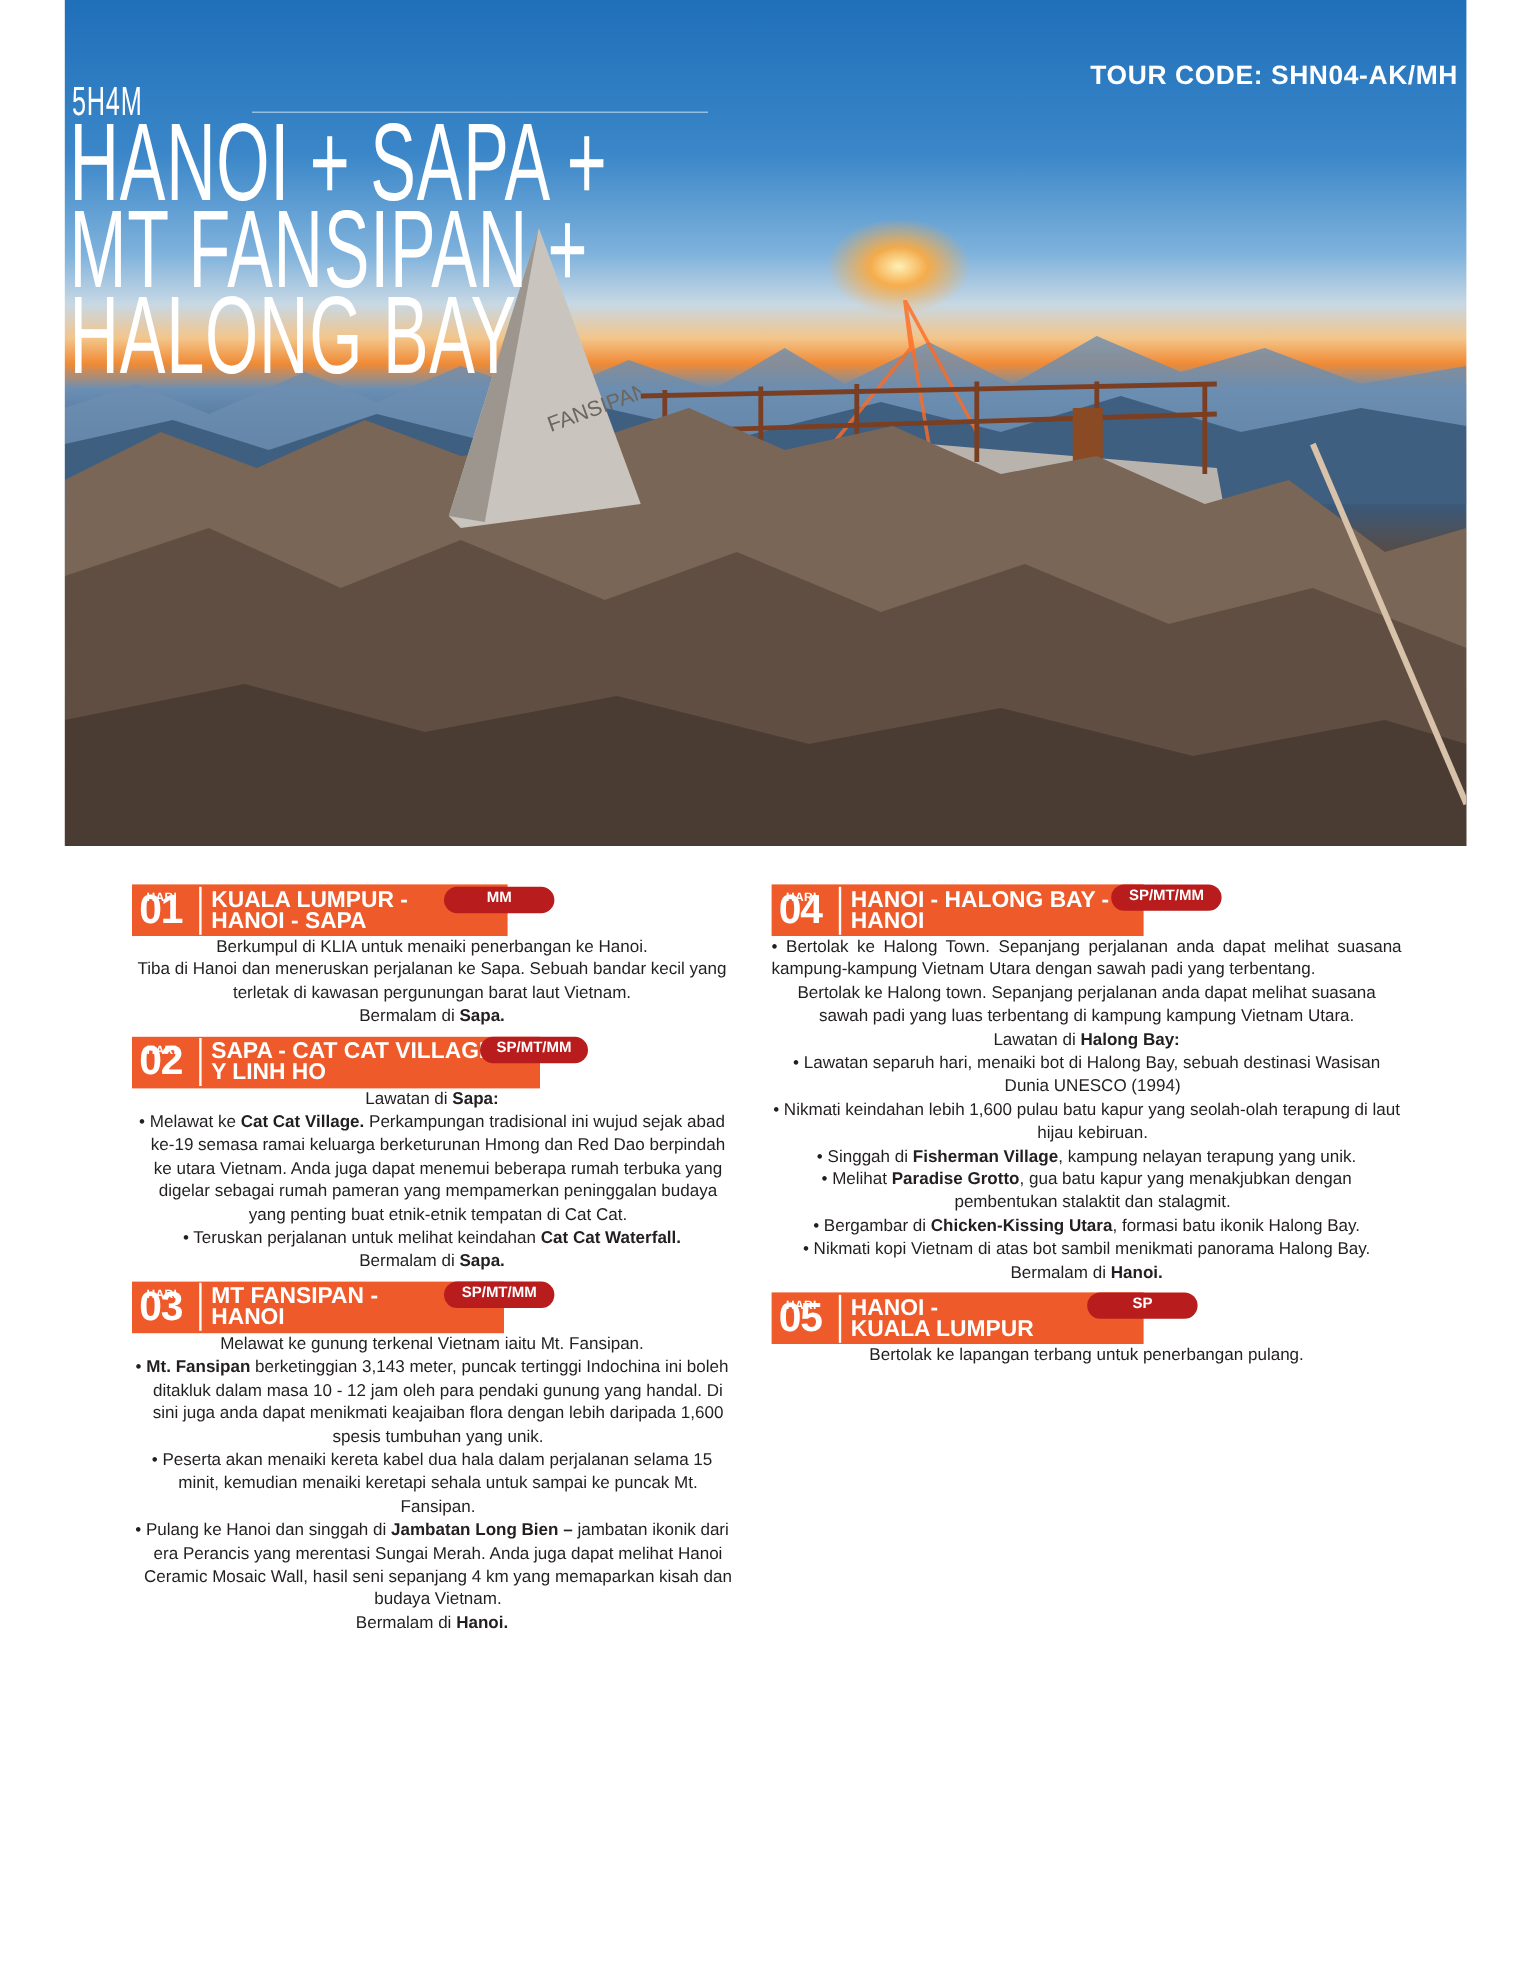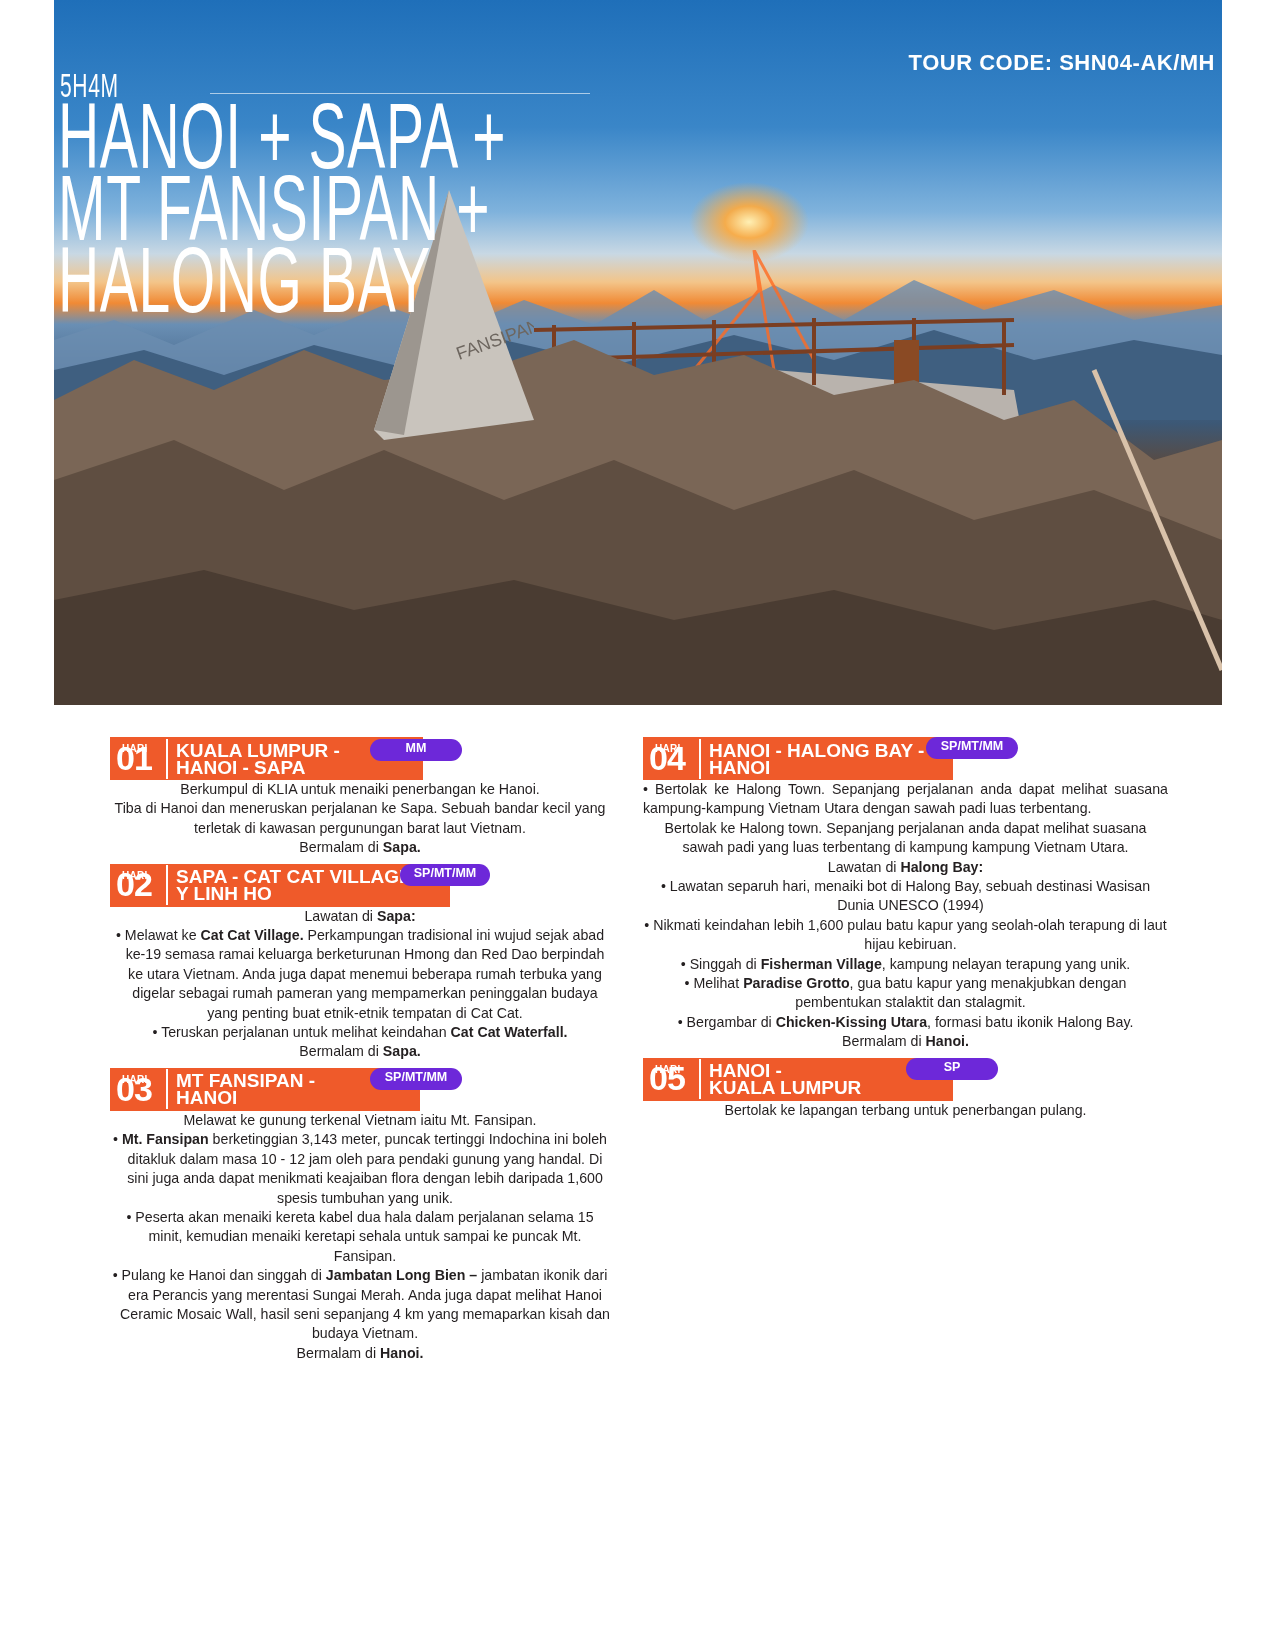--- a/index.html
+++ b/index.html
@@ -25,21 +25,21 @@
   .col { position:absolute; top:737px; width:500px; font-size:14.2px; line-height:19.4px; }
   .col.left { left:110px; }
   .col.right { left:643px; width:525px; }
 
   .day { position:relative; margin-bottom:6px; }
   .banner { position:relative; background:#ef5a2a; height:43px; color:#fff; display:flex; align-items:center; }
   .banner .hari { position:absolute; left:12px; top:2px; font-size:10px; font-weight:700; letter-spacing:0.3px; }
   .banner .num { font-size:34px; font-weight:700; margin-left:6px; width:48px; letter-spacing:-1px; }
   .banner .sep { width:2px; height:40px; background:#fff; margin:0 8px 0 2px; }
   .banner .ttl { font-size:19px; font-weight:700; line-height:17px; text-transform:uppercase; }
-  .pill { position:absolute; height:22px; border-radius:11px; background:#6d28d9; color:#fff;
+  .pill { position:absolute; height:22px; border-radius:11px; background:#b91c1c; color:#fff;
           font-size:12.5px; font-weight:700; text-align:center; line-height:19px; }
 
   .body p { margin:0;text-align:center; }
   .body .b { font-weight:700; }
   .body .bullet { padding-left:10px; text-indent:-10px; }
   .body .just { text-align:justify; }
 </style>
 </head>
 <body>
 
@@ -146,28 +146,29 @@
       <span class="hari">HARI</span>
       <span class="num">04</span>
       <span class="sep"></span>
       <div class="ttl">
           <div>HANOI - HALONG BAY -</div>
           <div>HANOI</div>
         </div>
       <span class="pill" style="left:283px;top:0;width:92px;">SP/MT/MM</span>
     </div>
     <div class="body">
-        <p class="just"><span>• Bertolak ke Halong Town. Sepanjang perjalanan anda dapat melihat suasana kampung-kampung Vietnam Utara dengan sawah padi luas terbentang.</span></p>
+        <p class="just"><span>• Bertolak ke Halong Town. Sepanjang perjalanan anda dapat melihat suasana kampung-kampung Vietnam Utara dengan sawah padi yang terbentang.</span></p>
         <p><span>Bertolak ke Halong town. Sepanjang perjalanan anda dapat melihat suasana sawah padi yang luas terbentang di kampung kampung Vietnam Utara.</span></p>
         <p><span>Lawatan di </span><span class="b">Halong Bay:</span></p>
         <p class="bullet">• <span>Lawatan separuh hari, menaiki bot di Halong Bay, sebuah destinasi Wasisan Dunia UNESCO (1994)</span></p>
         <p class="bullet">• <span>Nikmati keindahan lebih 1,600 pulau batu kapur yang seolah-olah terapung di laut hijau kebiruan.</span></p>
         <p class="bullet">• <span>Singgah di </span><span class="b">Fisherman Village</span><span>, kampung nelayan terapung yang unik.</span></p>
         <p class="bullet">• <span>Melihat </span><span class="b">Paradise Grotto</span><span>, gua batu kapur yang menakjubkan dengan pembentukan stalaktit dan stalagmit.</span></p>
         <p class="bullet">• <span>Bergambar di </span><span class="b">Chicken-Kissing Utara</span><span>, formasi batu ikonik Halong Bay.</span></p>
+        <p class="bullet">• <span>Nikmati kopi Vietnam di atas bot sambil menikmati panorama Halong Bay.</span></p>
         <p><span>Bermalam di </span><span class="b">Hanoi.</span></p>
       </div>
   </div>
 
   <div class="day">
     <div class="banner" style="width:310px">
       <span class="hari">HARI</span>
       <span class="num">05</span>
       <span class="sep"></span>
       <div class="ttl">

